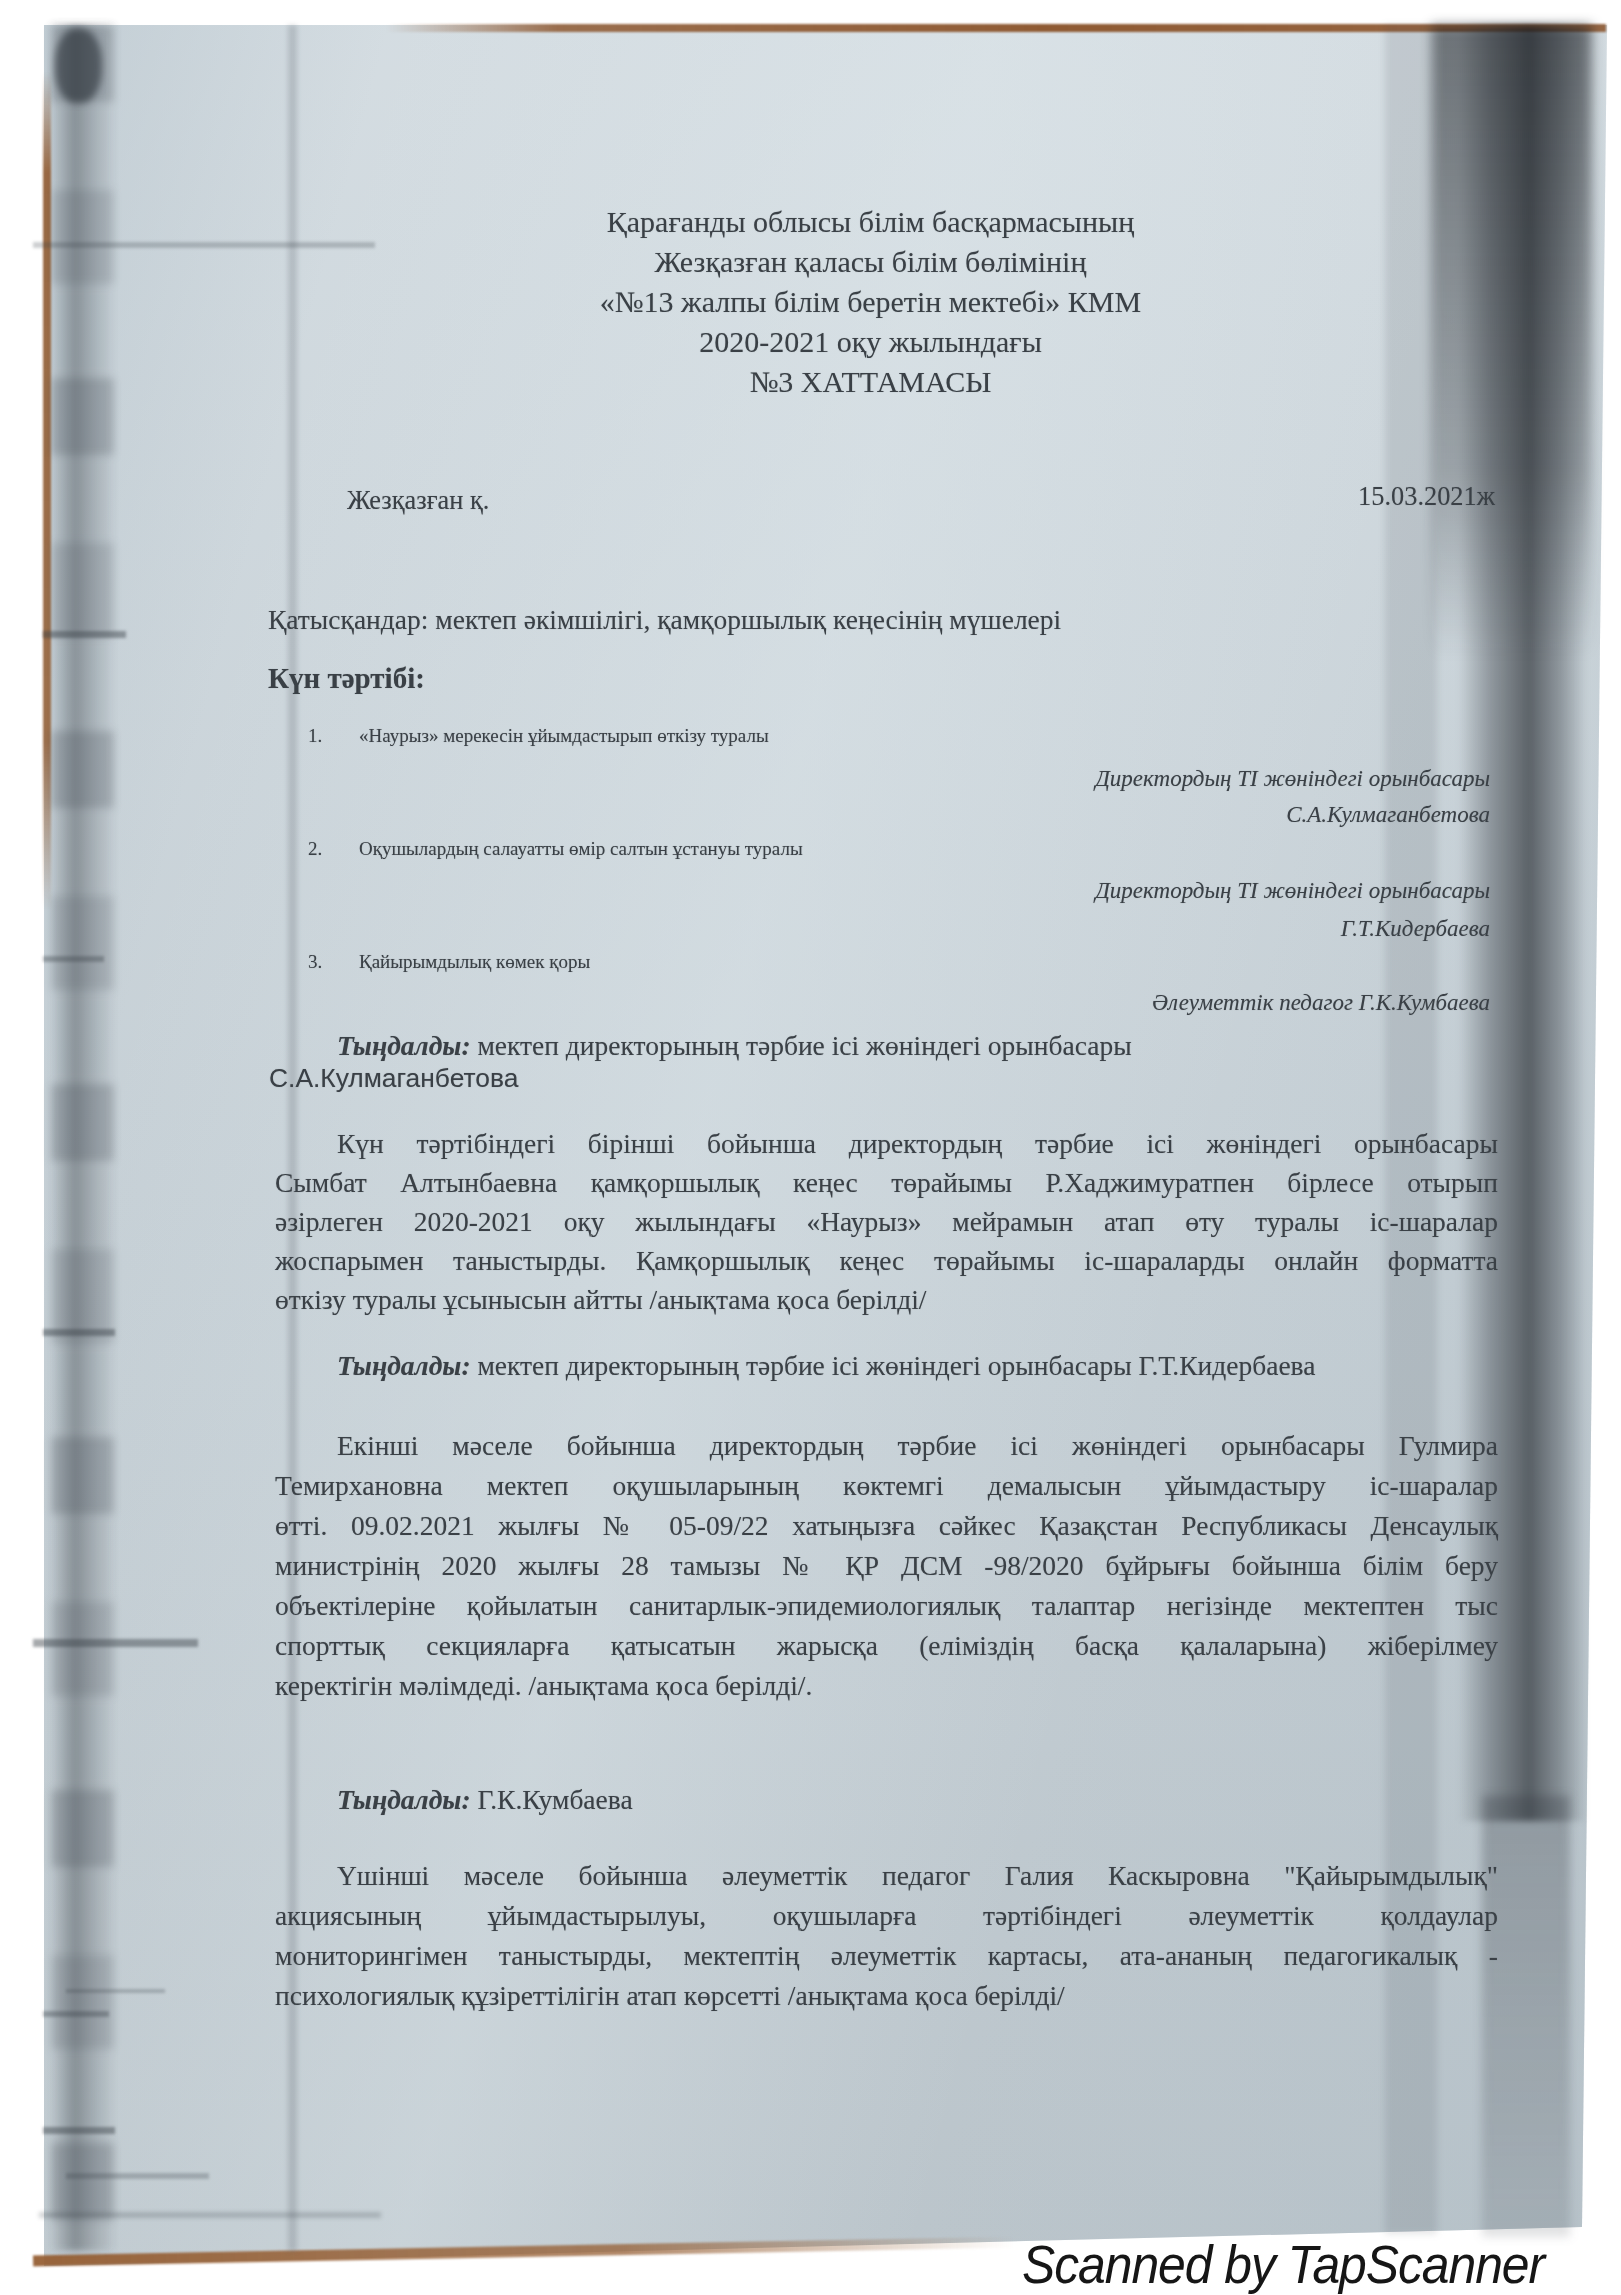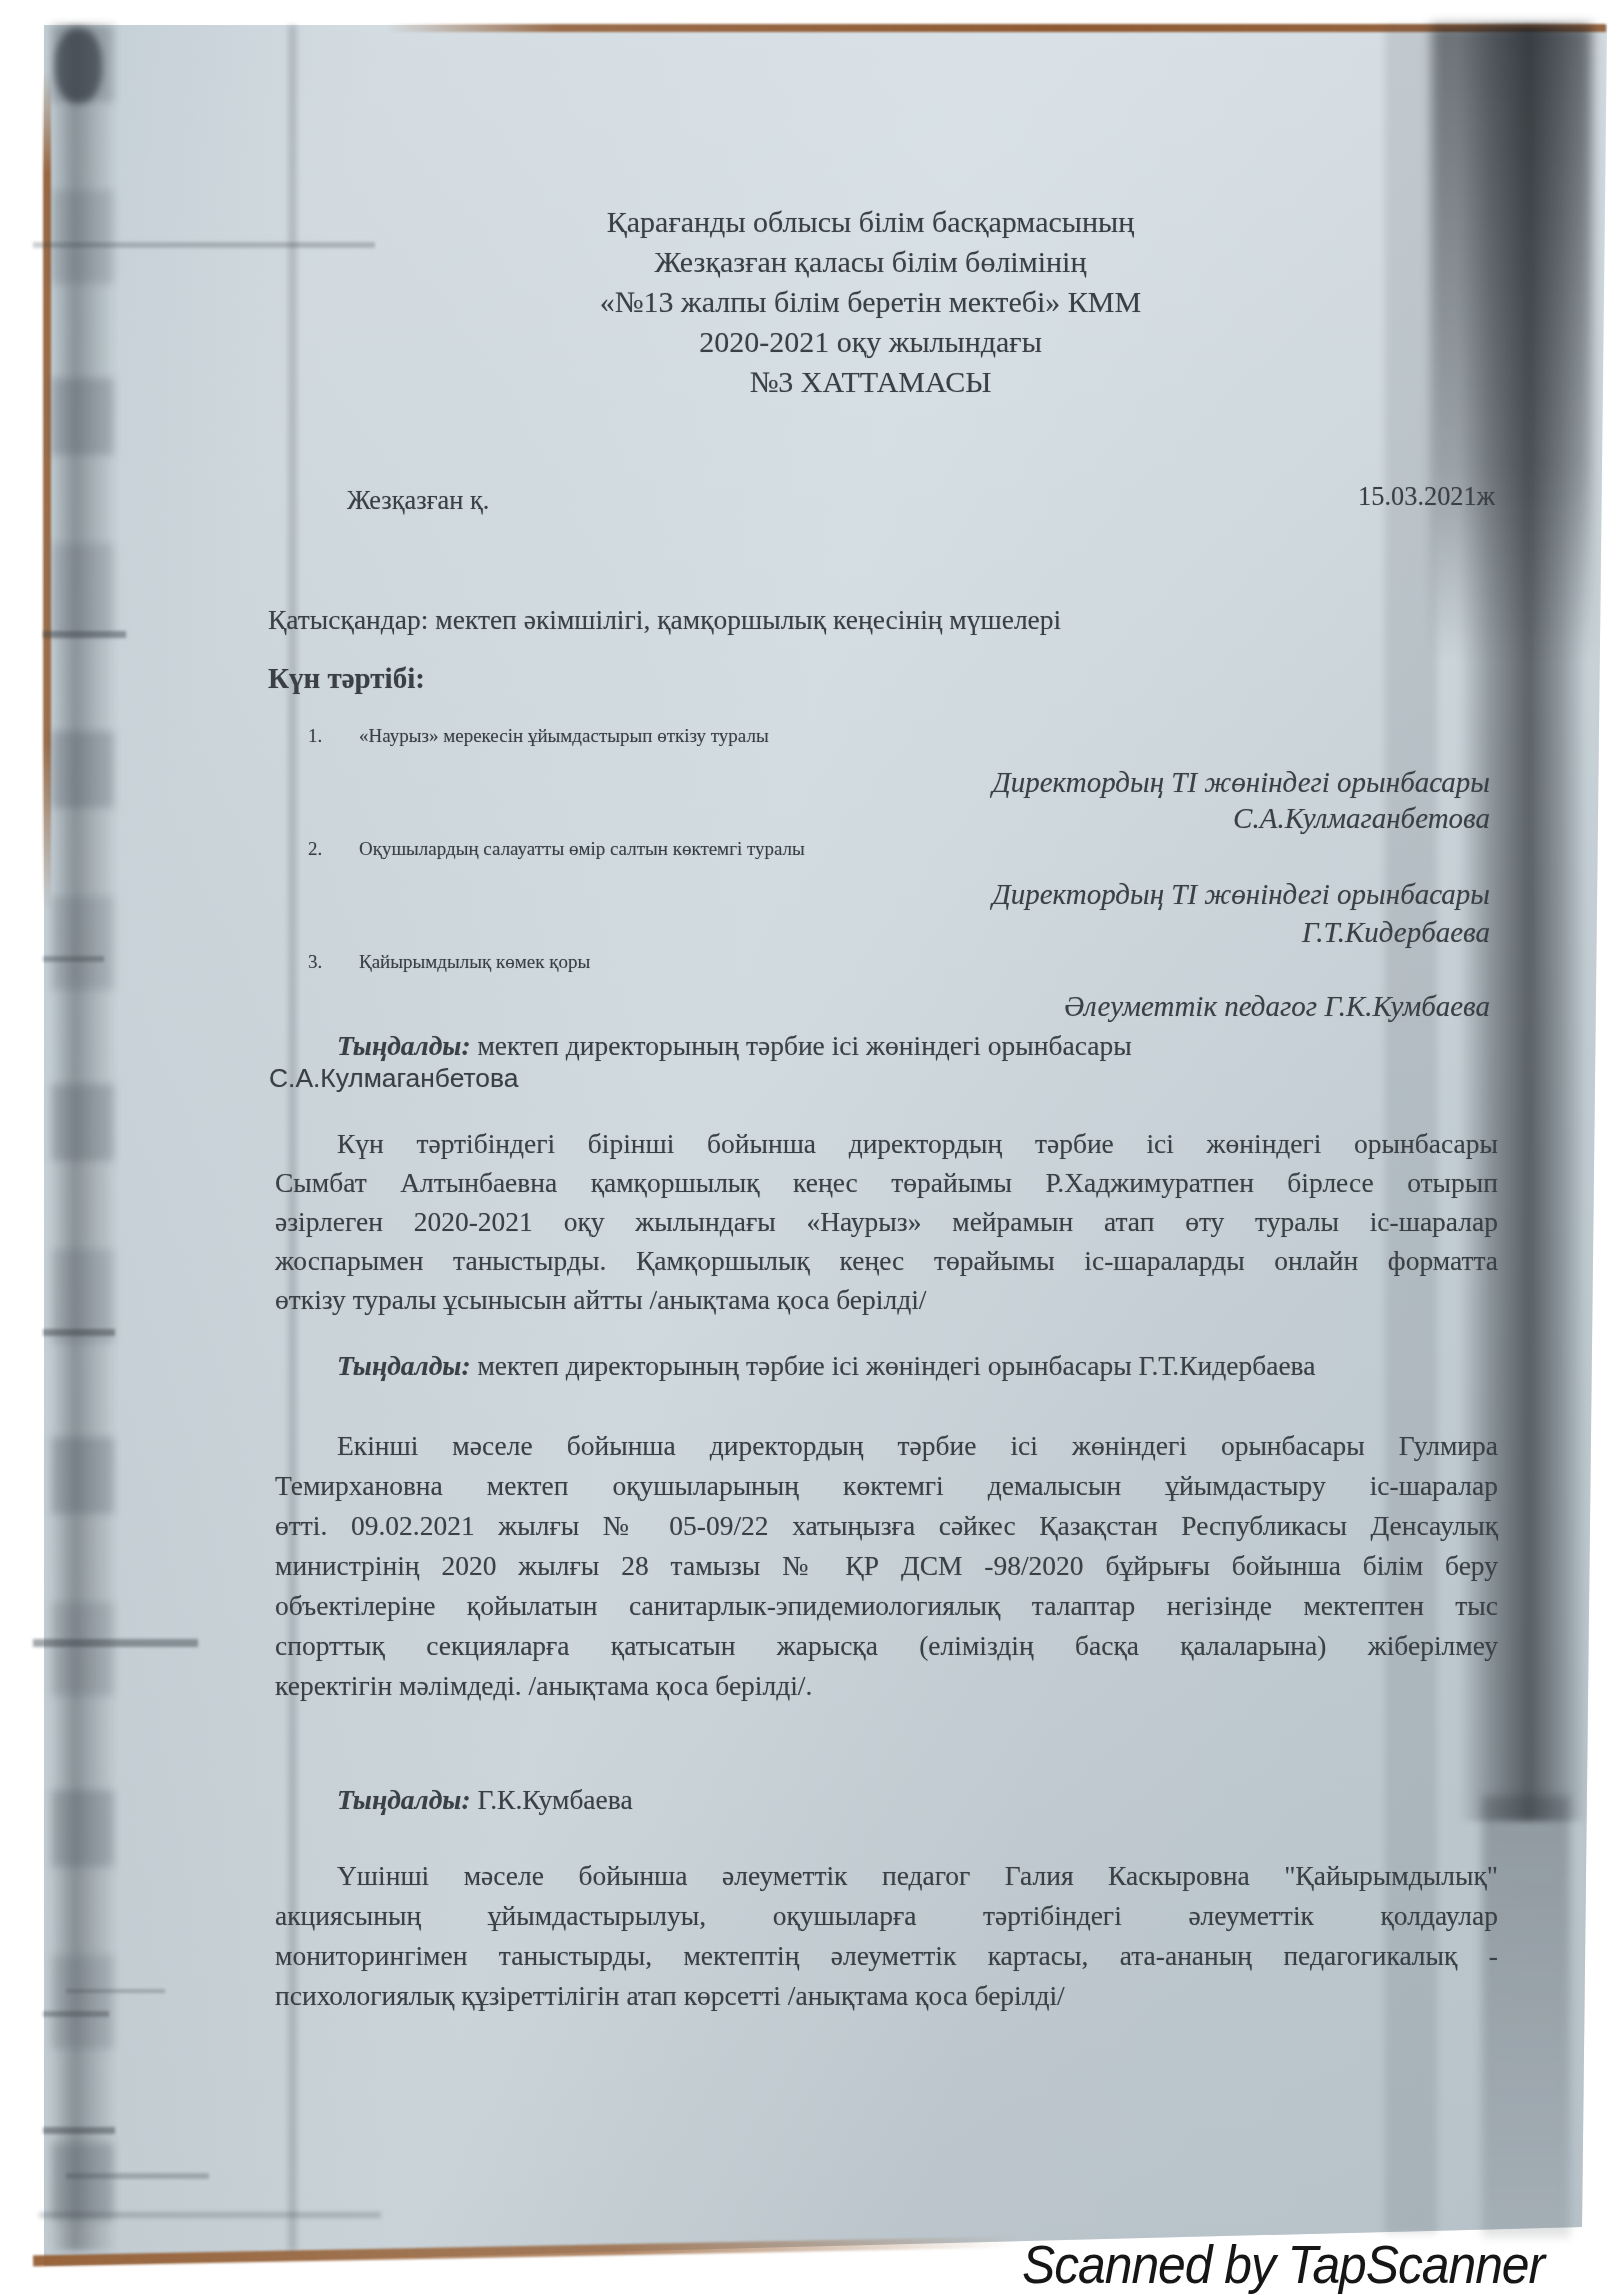--- a/index.html
+++ b/index.html
@@ -60,21 +60,21 @@
   #tick-10{left:39px; top:2212px; width:342px; height:5.5px; opacity:.5; filter:blur(2.2px);}
   
   .txt{position:absolute; filter:blur(0.4px); text-shadow:0 0 1.1px rgba(52,58,64,.30); color:var(--ink);}
   #hdr{left:259px; top:202px; width:1223px; text-align:center; font-size:30px; line-height:40px;}
   #city{left:347px; top:485px; font-size:26.4px;}
   #date{right:127px; top:481px; font-size:26.4px;}
   #attendees{left:268px; top:604px; font-size:27.5px;}
   #agenda-title{left:268px; top:662px; font-size:29px; font-weight:bold;}
   .agenda-row{left:308px; font-size:19px;}
   .agenda-num{display:inline-block; width:51px;}
-  .resp{right:132px; font-style:italic; font-size:29px; text-align:right;}
+  .resp{right:132px; font-style:italic; font-size:23px; text-align:right;}
   #item-1{top:725px;} #resp-1a{top:766px;} #resp-1b{top:802px;}
   #item-2{top:838px;} #resp-2a{top:878px;} #resp-2b{top:916px;}
   #item-3{top:951px;} #resp-3a{top:990px;}
   .heard{left:337px; font-size:27.5px;}
   .heard .lbl{font-weight:bold; font-style:italic;}
   #heard-1{top:1030px;} #heard-2{top:1350px;} #heard-3{top:1784px;}
   #speaker-1{left:269px; top:1063px; font-size:26.4px; font-family:"Liberation Sans", sans-serif;}
   .para{left:275px; width:1223px; font-size:27.5px;}
   .para .ln{text-align:justify; text-align-last:justify;}
   .para .ln.first{text-indent:62px;}
@@ -134,21 +134,21 @@
 
   <div id="agenda-title" class="txt">Күн тәртібі:</div>
 
   <div id="item-1" class="txt agenda-row">
     <span class="agenda-num">1.</span><span>«Наурыз» мерекесін ұйымдастырып өткізу туралы</span>
   </div>
   <div id="resp-1a" class="txt resp">Директордың ТІ жөніндегі орынбасары</div>
   <div id="resp-1b" class="txt resp">С.А.Кулмаганбетова</div>
 
   <div id="item-2" class="txt agenda-row">
-    <span class="agenda-num">2.</span><span>Оқушылардың салауатты өмір салтын көктемгі туралы</span>
+    <span class="agenda-num">2.</span><span>Оқушылардың салауатты өмір салтын ұстануы туралы</span>
   </div>
   <div id="resp-2a" class="txt resp">Директордың ТІ жөніндегі орынбасары</div>
   <div id="resp-2b" class="txt resp">Г.Т.Кидербаева</div>
 
   <div id="item-3" class="txt agenda-row">
     <span class="agenda-num">3.</span><span>Қайырымдылық көмек қоры</span>
   </div>
   <div id="resp-3a" class="txt resp">Әлеуметтік педагог Г.К.Кумбаева</div>
 
   <div id="heard-1" class="txt heard">

